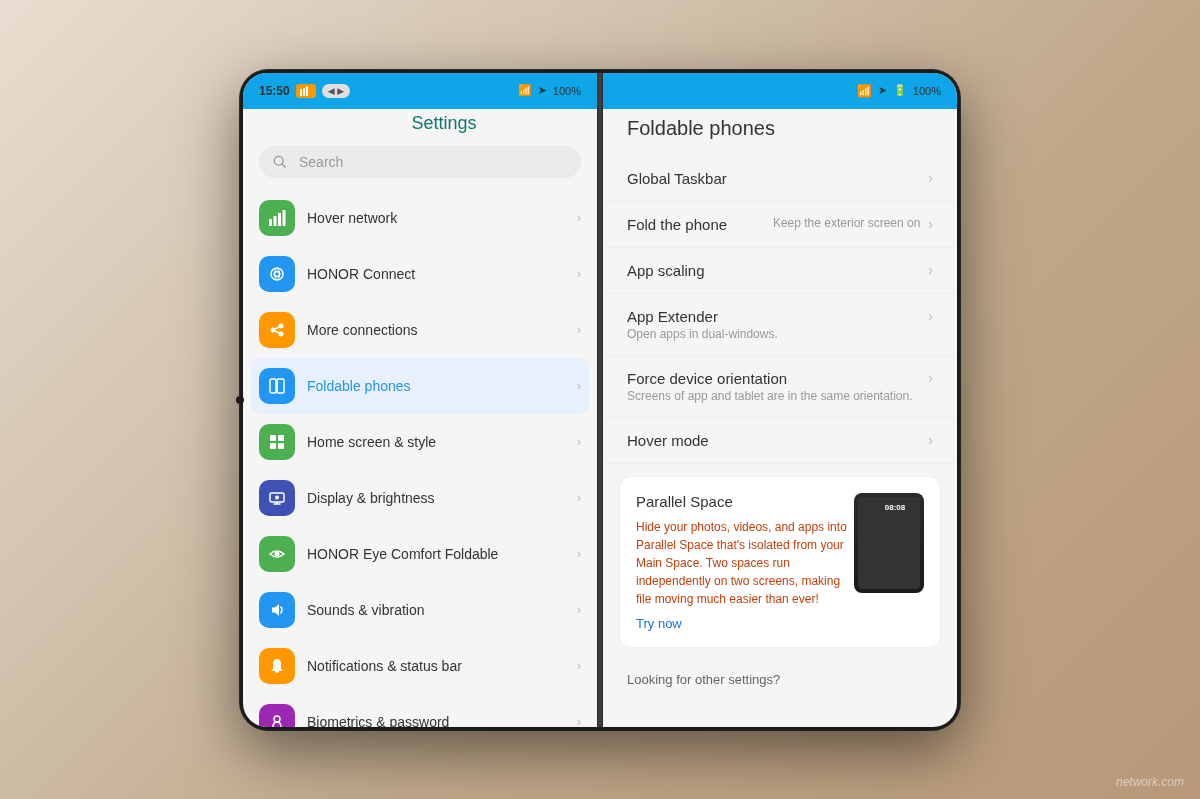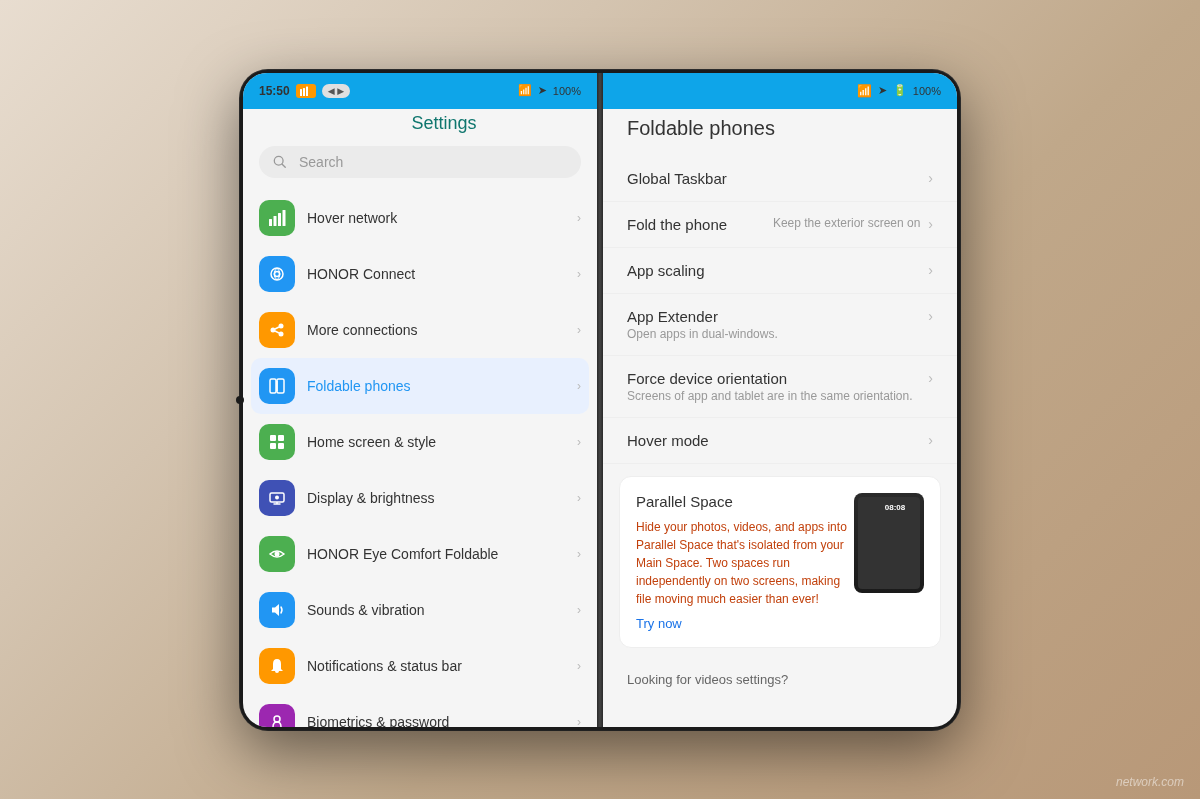--- a/index.html
+++ b/index.html
@@ -582,20 +582,20 @@
           <div class="parallel-desc">Hide your photos, videos, and apps into Parallel Space that's isolated from your Main Space. Two spaces run independently on two screens, making file moving much easier than ever!</div>
           <span class="parallel-try">Try now</span>
         </div>
         <div class="parallel-image">
           <div class="parallel-image-screen">
             <span class="parallel-time">08:08</span>
           </div>
         </div>
       </div>
 
-      <div class="looking-text">Looking for videos settings?</div>
+      <div class="looking-text">Looking for other settings?</div>
 
     </div>
 
   </div>
 </div>
 
 <div class="watermark">network.com</div>
 
 </body></html>

